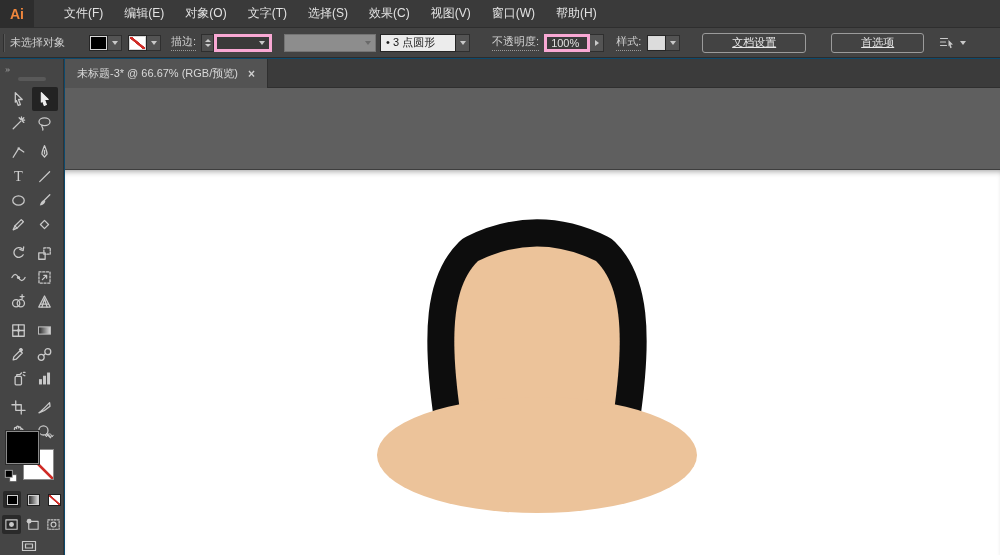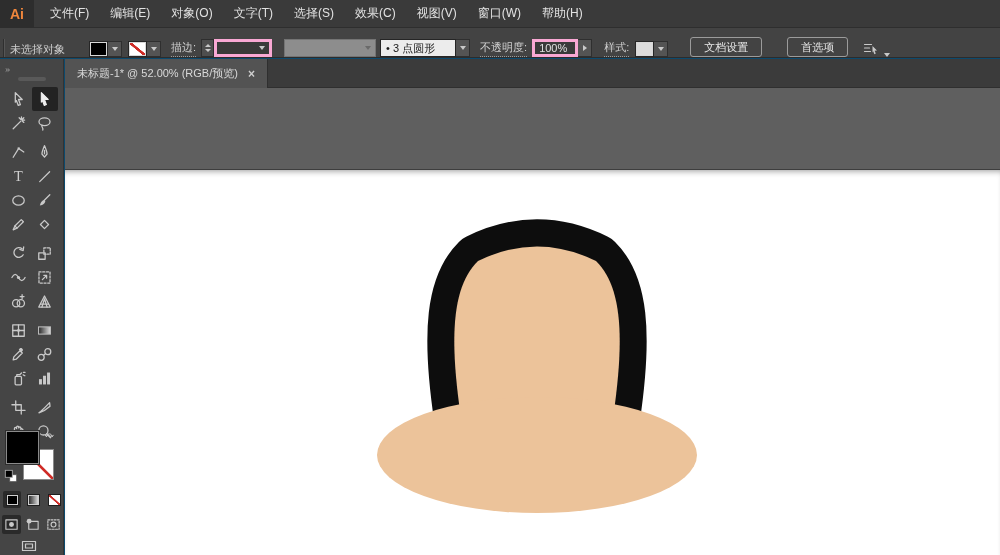--- a/index.html
+++ b/index.html
@@ -7,34 +7,34 @@
   #app {
     position:relative; width:1000px; height:555px; overflow:hidden;
     background:#0c4a6e; font-family:"Liberation Sans","DejaVu Sans",sans-serif;
     color:#dedede; -webkit-font-smoothing:antialiased; user-select:none;
   }
   
   .menubar { position:absolute; top:0; left:0; width:1000px; height:28px;
     background:#3a3a3a; display:flex; align-items:center; border-bottom:1px solid #2e2e2e; }
   .logo { width:34px; height:28px; background:#2d2d2d; color:#f0863c;
     font-weight:bold; font-size:14px; display:flex; align-items:center; justify-content:center; }
-  .menus { display:flex; gap:21px; margin-left:16px; font-size:12px; color:#e2e2e2; }
+  .menus { display:flex; gap:21px; margin-left:30px; font-size:12px; color:#e2e2e2; }
   .menu-item { cursor:default; white-space:nowrap; }
   .mb-right { position:absolute; left:534px; top:0; height:17px; display:flex; align-items:center; gap:8px;margin-top:29px; }
   .vsep { width:1px; height:16px; background:#555; margin-right:4px; }
   .sq-btn { width:18px; height:17px; background:#6d6d6d; border:1px solid #5a5a5a; border-radius:2px;
     font-size:9.5px; font-weight:bold; color:#efefef; display:flex; align-items:center; justify-content:center; }
   .icon { display:inline-block; }
   .chev { width:0; height:0; border-left:3.5px solid transparent; border-right:3.5px solid transparent;
     border-top:4px solid #c9c9c9; display:inline-block; }
   .chev-r { width:0; height:0; border-top:3.5px solid transparent; border-bottom:3.5px solid transparent;
     border-left:4px solid #c9c9c9; display:inline-block; }
   
   .controlbar { position:absolute; top:28px; left:0; width:1000px; height:30px;
-    background:#434343; border-bottom:1px solid #2c2c2c; display:flex; align-items:flex-end; font-size:11px; }
+    background:#434343; border-bottom:1px solid #2c2c2c; display:flex; align-items:center; font-size:11px; }
   .grip { width:2px; height:18px; border-left:1px solid #2f2f2f; border-right:1px solid #565656; margin:0 5px 0 3px; }
   .cb-label { color:#cfcfcf; white-space:nowrap; }
   .dotted { border-bottom:1px dotted #9a9a9a; padding-bottom:1px; }
   .swatch { width:19px; height:16px; border:1px solid #262626; background:#000;
     box-shadow:inset 0 0 0 1px #d8d8d8; }
   .swatch.none { background:
     linear-gradient(to top right,#fff 43%,#cf2b26 45%,#cf2b26 55%,#fff 57%); }
   .chevbtn { width:14px; height:16px; background:#545454; border:1px solid #2f2f2f; border-left:none;
     display:flex; align-items:center; justify-content:center; }
   .stepper { width:13px; height:18px; background:#4e4e4e; border:1px solid #2e2e2e;
@@ -42,22 +42,22 @@
   .stepper .up { width:0;height:0;border-left:3px solid transparent;border-right:3px solid transparent;border-bottom:3.5px solid #c9c9c9; }
   .stepper .dn { width:0;height:0;border-left:3px solid transparent;border-right:3px solid transparent;border-top:3.5px solid #c9c9c9; }
   .field { background:#3a3a3a; border:3px solid #f9a8d4; height:18px; display:flex; align-items:center;
     color:#e0e0e0; padding:0 4px; }
   .dd { justify-content:space-between; }
   .combo-disabled { width:92px; height:18px; background:#8d8d8d; border:1px solid #747474;
     display:flex; align-items:center; justify-content:flex-end; padding:0 4px; }
   .combo-disabled .chev { border-top-color:#6a6a6a; }
   .combo-white { width:76px; height:18px; background:#ececec; border:1px solid #252525; color:#1a1a1a;
     display:flex; align-items:center; padding:0 5px; white-space:nowrap; }
-  .cb-btn { border:1px solid #9b9b9b; border-radius:3px; height:20px; padding:0 13px; background:transparent;
-    color:#e8e8e8; font-size:11px; display:flex; align-items:center; white-space:nowrap; }
+  .cb-btn { border:1px solid #9b9b9b; border-radius:3px; height:20px; padding:0 29px; background:transparent;
+    color:#e8e8e8; font-size:11px; display:flex; align-items:center; white-space:nowrap;text-decoration:underline; }
   
   .workspace { position:absolute; top:59px; left:0; width:1000px; height:496px; }
   
   .toolbar { position:absolute; top:0; left:0; width:64px; height:496px; background:#454545;
     border-right:1px solid #333; }
   .tb-head { height:14px; display:flex; align-items:center; padding-left:4px; }
   .tb-nub { width:28px; height:4px; background:#595959; border-radius:2px; margin:4px auto 6px auto; }
   .tools { display:flex; flex-direction:column; align-items:center; }
   .tool-row { display:flex; }
   .tool { width:26px; height:24px; display:flex; align-items:center; justify-content:center; border-radius:2px; }
@@ -156,21 +156,21 @@
     <span class="combo-disabled" style="margin-left:12px;">
       <span></span>
       <span class="chev"></span>
     </span>
     <span class="combo-white" style="margin-left:4px;">
       <span>• 3 点圆形</span>
     </span>
     <span class="chevbtn" style="height:18px;">
         <span class="chev"></span>
       </span>
-    <span class="cb-label dotted" style="margin:0 5px 0 10px;">不透明度:</span>
+    <span class="cb-label dotted" style="margin:0 5px 0 22px;">不透明度:</span>
     <span class="field" style="width:46px;">
         <span>100%</span>
       </span>
     <span class="chevbtn" style="height:18px;">
         <span class="chev-r"></span>
       </span>
     <span class="cb-label dotted" style="margin:0 6px 0 12px;">样式:</span>
     <span class="swatch" style="background:#dcdcdc;"></span>
     <span class="chevbtn">
         <span class="chev"></span>
@@ -440,21 +440,21 @@
       </div>
       <span class="screenmode icon"><svg viewBox="0 0 16 16" width="100%" height="100%">
             <rect stroke="#c9c9c9" fill="none" stroke-width="1.2" stroke-linecap="round" stroke-linejoin="round" x="1.5" y="3.5" width="13" height="9"></rect>
             <rect stroke="#c9c9c9" fill="none" stroke-width="1.2" stroke-linecap="round" stroke-linejoin="round" x="4.5" y="6" width="7" height="4"></rect>
           </svg></span>
     </aside>
 
     <div class="docarea">
       <div class="tabbar">
         <div class="doctab">
-          <span>未标题-1* @ 52.00% (RGB/预览)</span>
+          <span>未标题-3* @ 66.67% (RGB/预览)</span>
           <span class="tab-close">×</span>
         </div>
       </div>
       <div class="canvas" style="background: rgb(95, 95, 95);">
         <div class="artboard" style="background: rgb(255, 255, 255);"></div>
         <svg class="figure" viewBox="0 0 935 467">
           <path id="shape-hair" d="M 396 330 C 383 242 389 197 413 173 Q 472 144 531 173 C 555 197 561 242 548 330" fill="none" stroke-width="54" stroke-linejoin="round" stroke-linecap="butt" stroke="#0d0d0d"></path>
           <path id="shape-head" d="M 396 330 C 383 242 389 197 413 173 Q 472 144 531 173 C 555 197 561 242 548 330 L 396 330 Z" fill="#ecc39a"></path>
           <ellipse id="shape-body" cx="472" cy="367" rx="160" ry="58" fill="#ecc39a"></ellipse>
         </svg>

